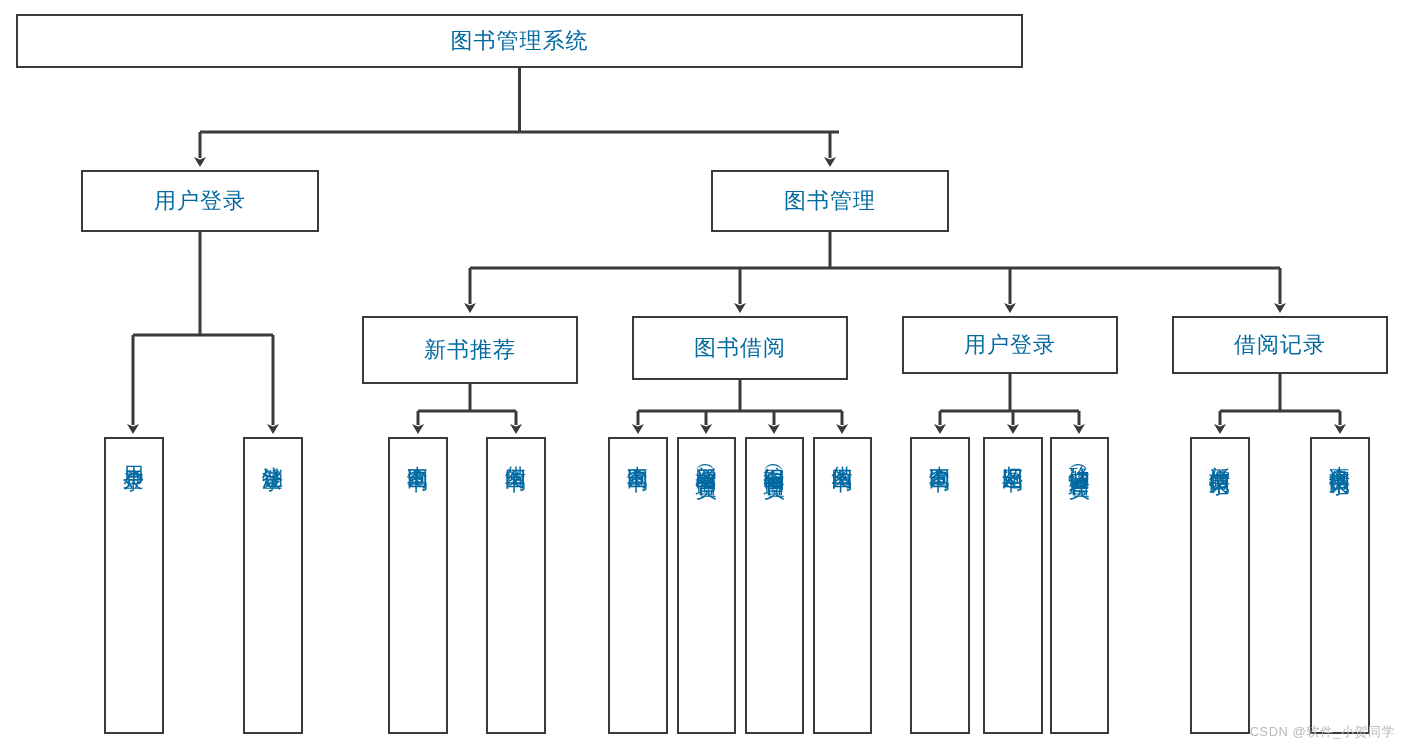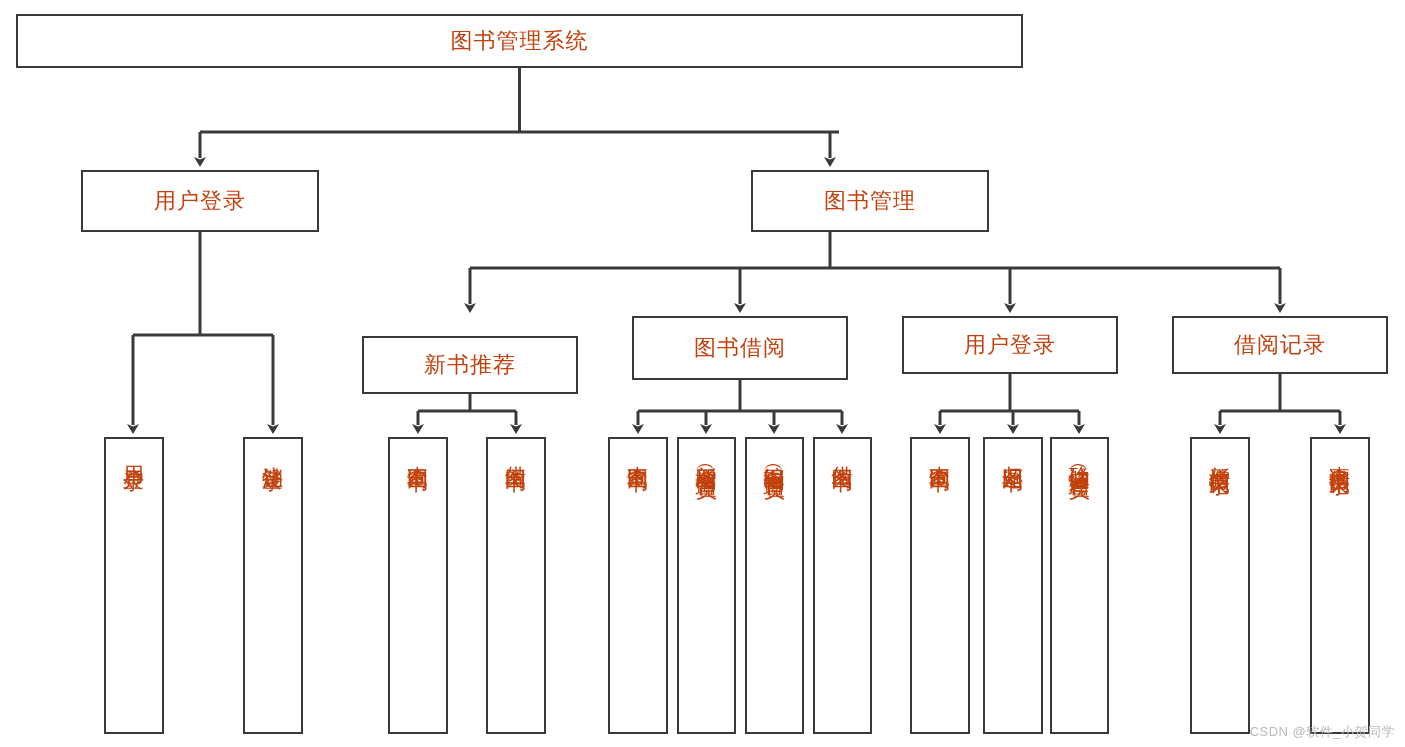--- a/index.html
+++ b/index.html
@@ -27,21 +27,21 @@
   .node {
     position: absolute;
     box-sizing: border-box;
     background: #ffffff;
     border: 2px solid #3a3a3a;
     display: flex;
     align-items: center;
     justify-content: center;
   }
   .node-label {
-    color: #c2410c;
+    color: #0369a1;
     font-size: 22px;
     line-height: 1.15;
     letter-spacing: 1px;
     white-space: nowrap;
     text-align: center;
   }
   .node.leaf {
     align-items: flex-start;
     padding-top: 10px;
   }
@@ -122,25 +122,25 @@
     </g>
   </svg>
 
   <div class="node" id="node-root" style="left: 16px; top: 14px; width: 1007px; height: 54px;">
     <span class="node-label">图书管理系统</span>
   </div>
 
   <div class="node l1" style="left: 81px; top: 170px; width: 238px; height: 62px;">
     <span class="node-label">用户登录</span>
   </div>
-  <div class="node l1" style="left: 711px; top: 170px; width: 238px; height: 62px; margin-left: 40px;">
+  <div class="node l1" style="left: 711px; top: 170px; width: 238px; height: 62px;">
     <span class="node-label">图书管理</span>
   </div>
 
-  <div class="node l2" style="left: 362px; top: 336px; width: 216px; height: 58px;">
+  <div class="node l2" style="left: 362px; top: 316px; width: 216px; height: 68px;">
     <span class="node-label">新书推荐</span>
   </div>
   <div class="node l2" style="left: 632px; top: 316px; width: 216px; height: 64px;">
     <span class="node-label">图书借阅</span>
   </div>
   <div class="node l2" style="left: 902px; top: 316px; width: 216px; height: 58px;">
     <span class="node-label">用户登录</span>
   </div>
   <div class="node l2" style="left: 1172px; top: 316px; width: 216px; height: 58px;">
     <span class="node-label">借阅记录</span>

